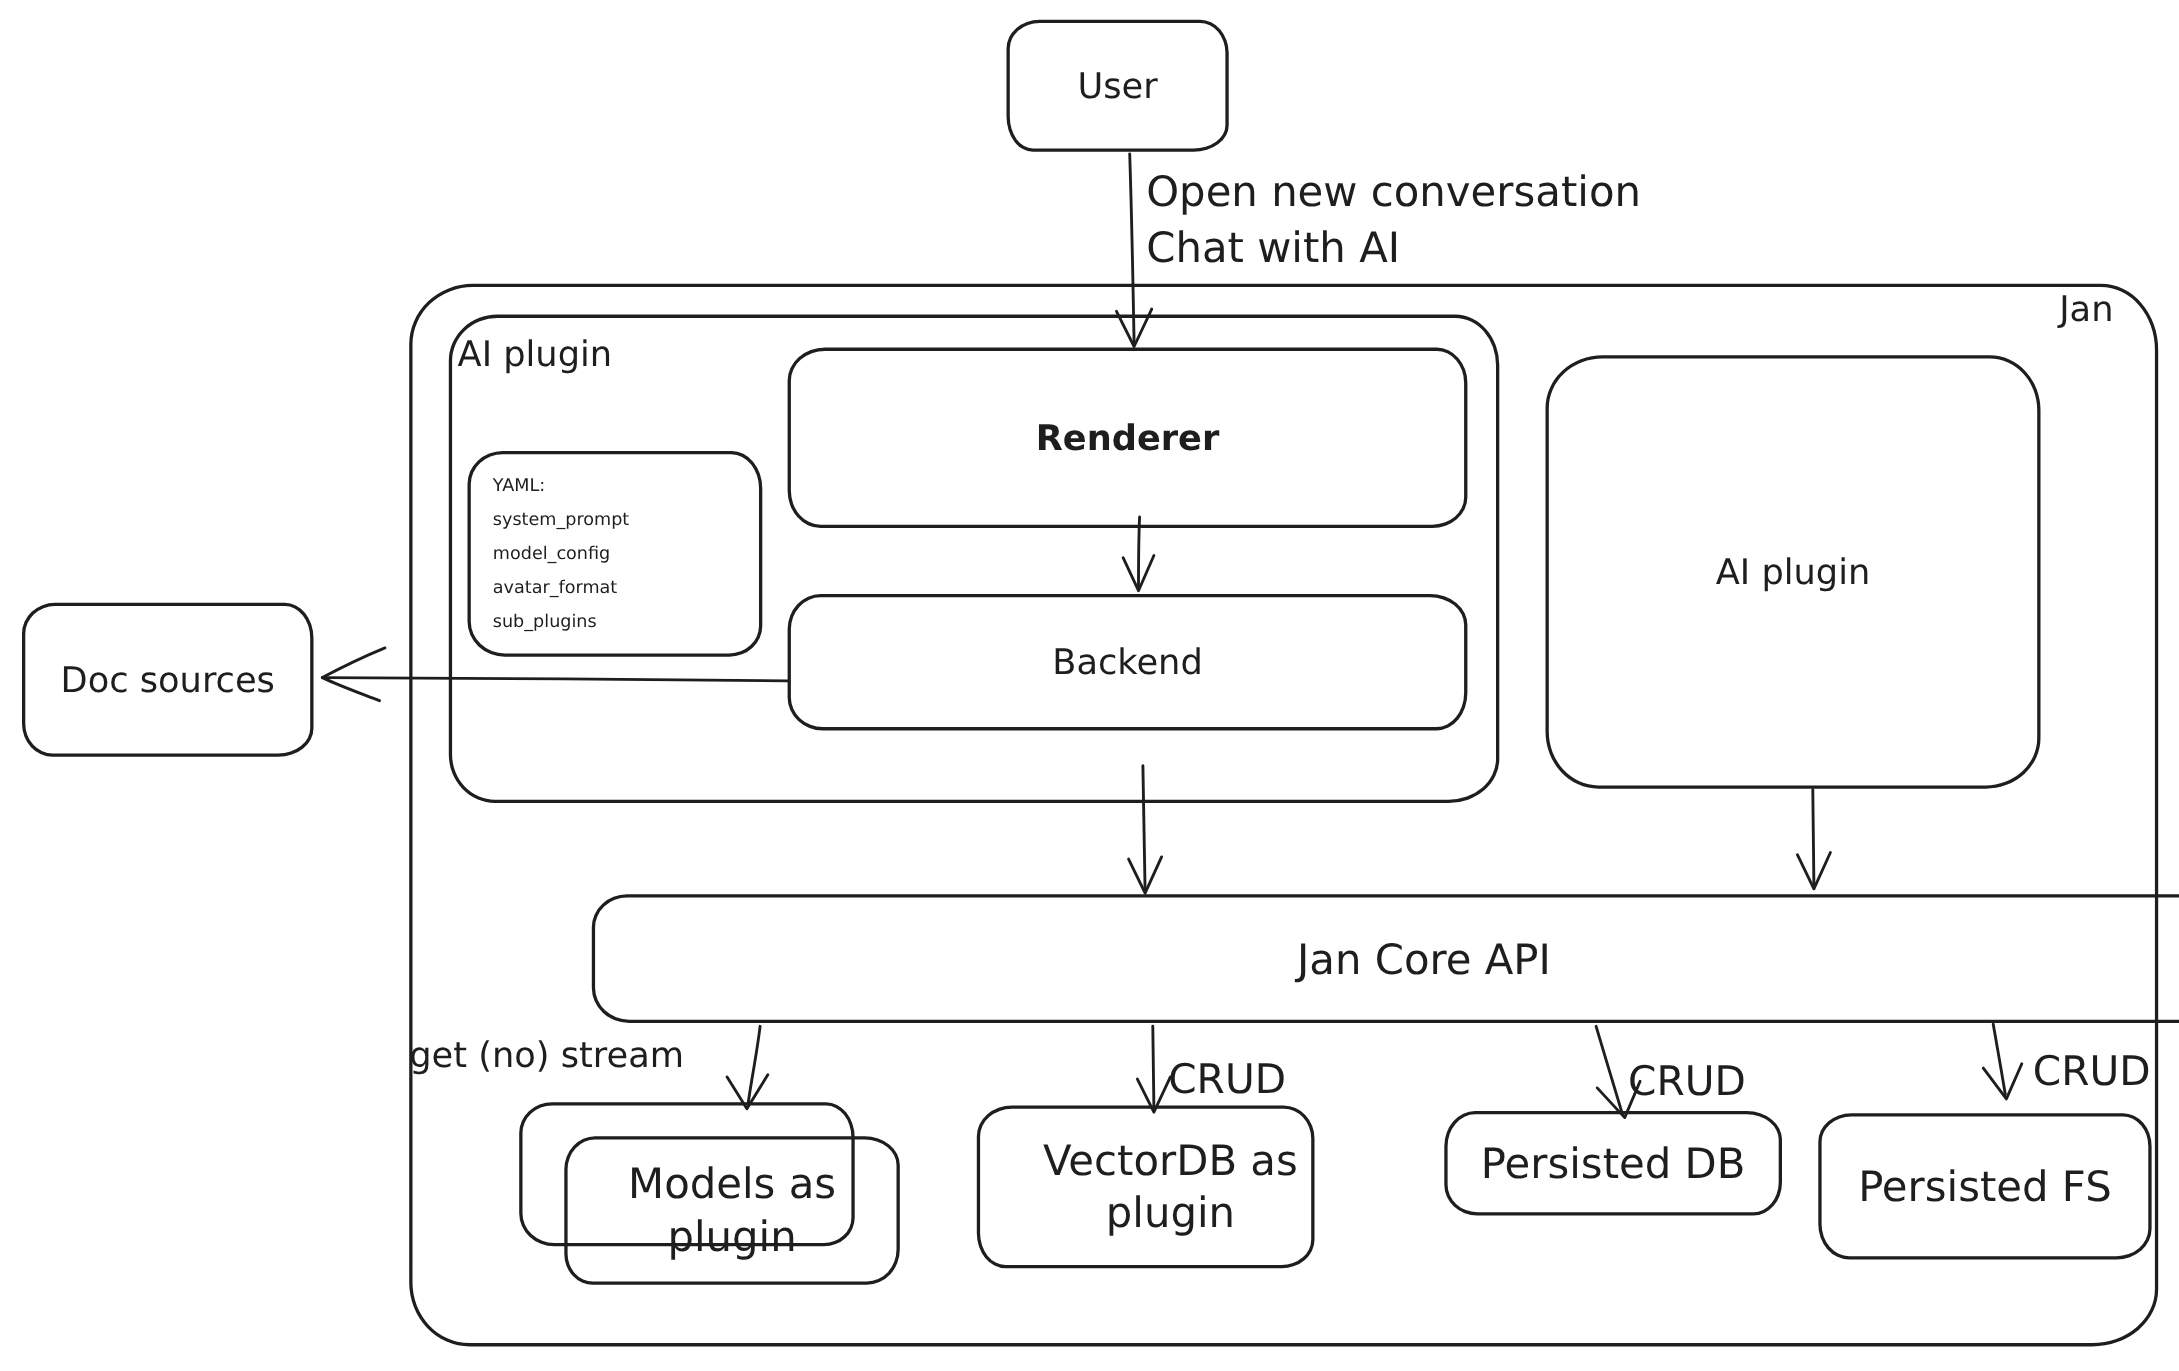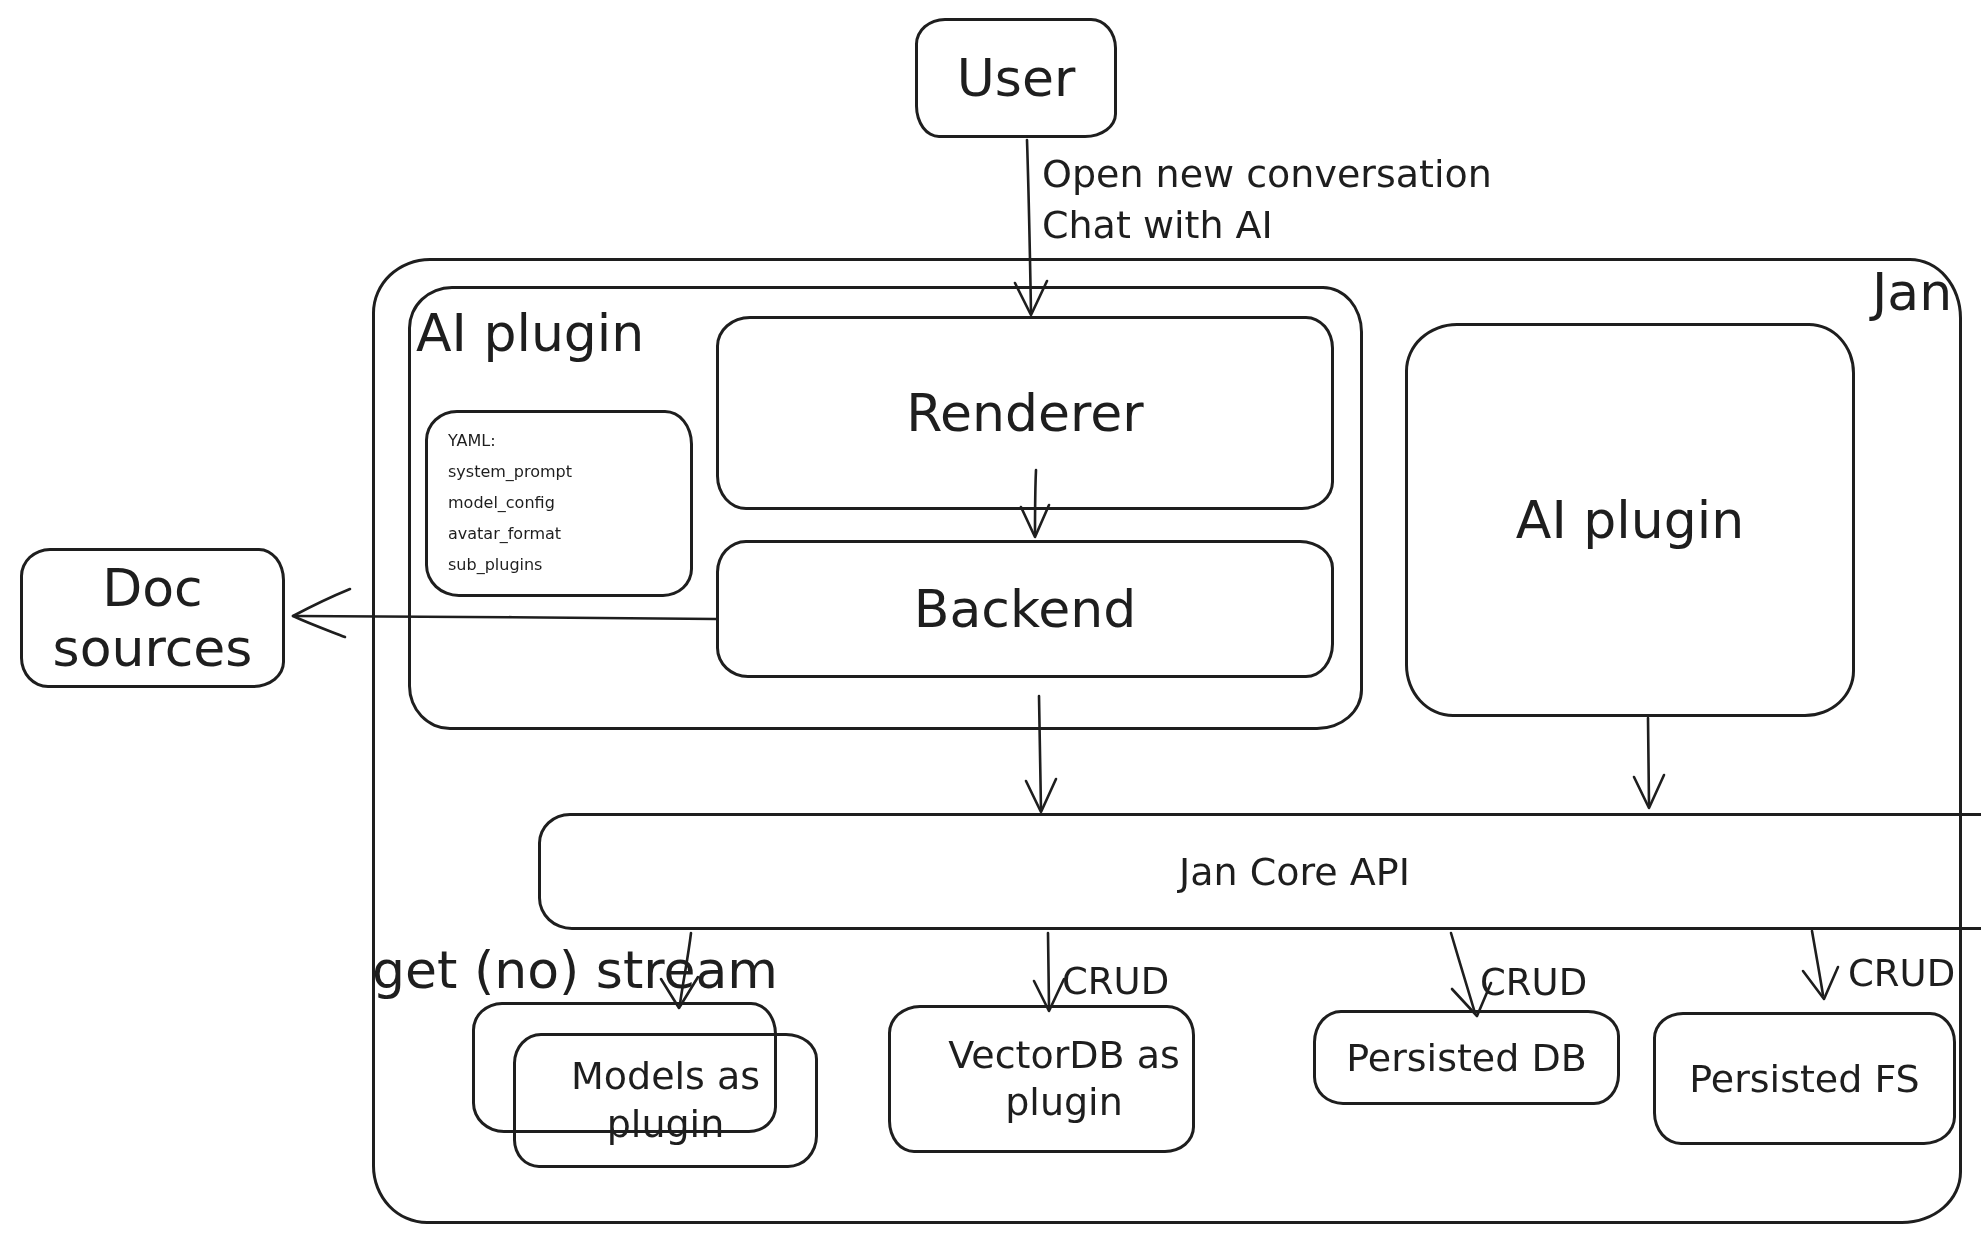--- a/index.html
+++ b/index.html
@@ -11,21 +11,21 @@
   body{font-family:"DejaVu Sans","Liberation Sans",sans-serif;color:var(--stroke);}
   .canvas{
     position:relative;width:1981px;height:1246px;background:var(--bg);overflow:hidden;
   }
   .box{
     position:absolute;border:3px solid var(--stroke);background:transparent;
     display:flex;flex-direction:column;align-items:center;justify-content:center;
     text-align:center;color:var(--stroke);
   }
   .label{position:absolute;white-space:nowrap;color:var(--stroke);}
-  .big{font-size:52px;}
+  .big{font-size:32px;}
   .mid{font-size:38px;}
   .crud{font-size:37px;text-align:right;}
   .two-line{line-height:1.25;}
   .yaml-text{font-size:16px;line-height:31px;text-align:left;white-space:nowrap;}
   svg.arrows{position:absolute;left:0;top:0;pointer-events:none;}
   svg.arrows path{fill:none;stroke:var(--stroke);stroke-width:2.6;stroke-linecap:round;stroke-linejoin:round;}
 </style>
 </head>
 <body>
 
@@ -96,25 +96,25 @@
   <div class="box" style="left:425px;top:410px;width:268px;height:187px;align-items:flex-start;justify-content:flex-start;border-radius:32px 28px 30px 34px / 30px 34px 28px 32px;">
     <div class="yaml-text" style="padding:12px 0 0 20px;">
       <div>YAML:</div>
       <div>system_prompt</div>
       <div>model_config</div>
       <div>avatar_format</div>
       <div>sub_plugins</div>
     </div>
   </div>
 
-  <div class="box" style="left:716px;top:316px;width:618px;height:194px;border-width:3.5px;border-radius:34px 28px 32px 30px / 30px 32px 28px 34px;">
+  <div class="box" style="left:716px;top:316px;width:618px;height:164px;border-width:3.5px;border-radius:34px 28px 32px 30px / 30px 32px 28px 34px;font-weight:bold;">
     <div class="big">Renderer</div>
   </div>
 
-  <div class="box" style="left:716px;top:540px;width:618px;height:138px;border-width:3.5px;border-radius:30px 34px 28px 32px / 32px 28px 34px 30px;">
+  <div class="box" style="left:716px;top:540px;width:618px;height:124px;border-width:3.5px;border-radius:30px 34px 28px 32px / 32px 28px 34px 30px;">
     <div class="big">Backend</div>
   </div>
 
   <div class="box" style="left:20px;top:548px;width:265px;height:140px;border-width:3.5px;border-radius:30px 26px 32px 28px / 28px 32px 26px 30px;">
     <div class="big">Doc sources</div>
   </div>
 
   <div class="box" style="left:1405px;top:323px;width:450px;height:394px;border-radius:52px 46px 50px 48px / 48px 50px 46px 52px;">
     <div class="big">AI plugin</div>
   </div>

